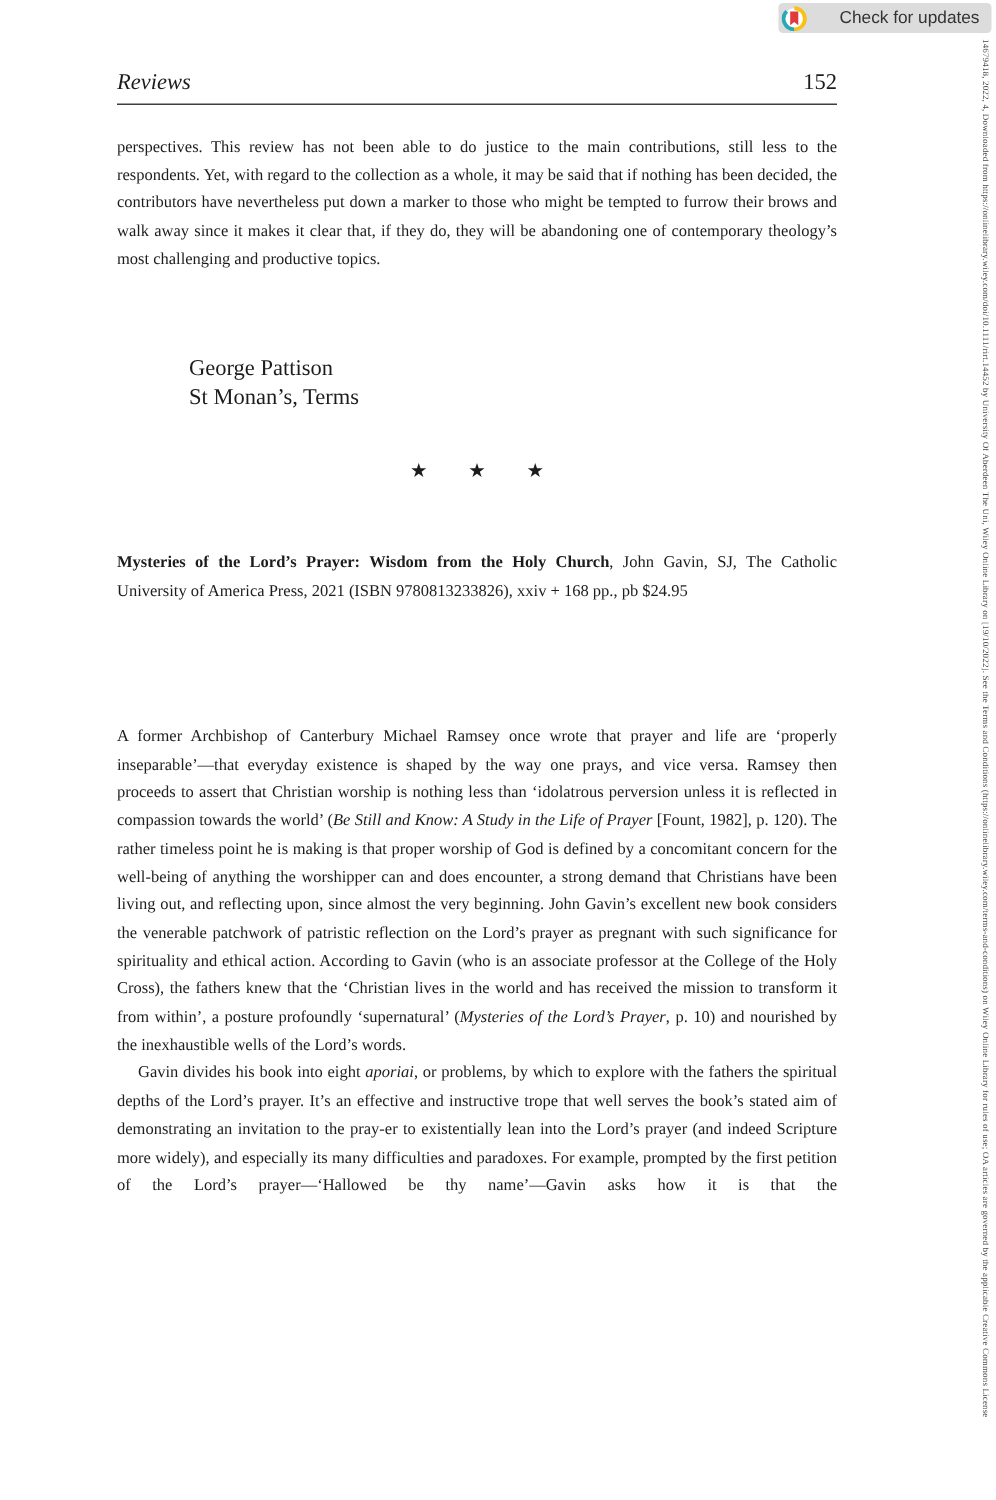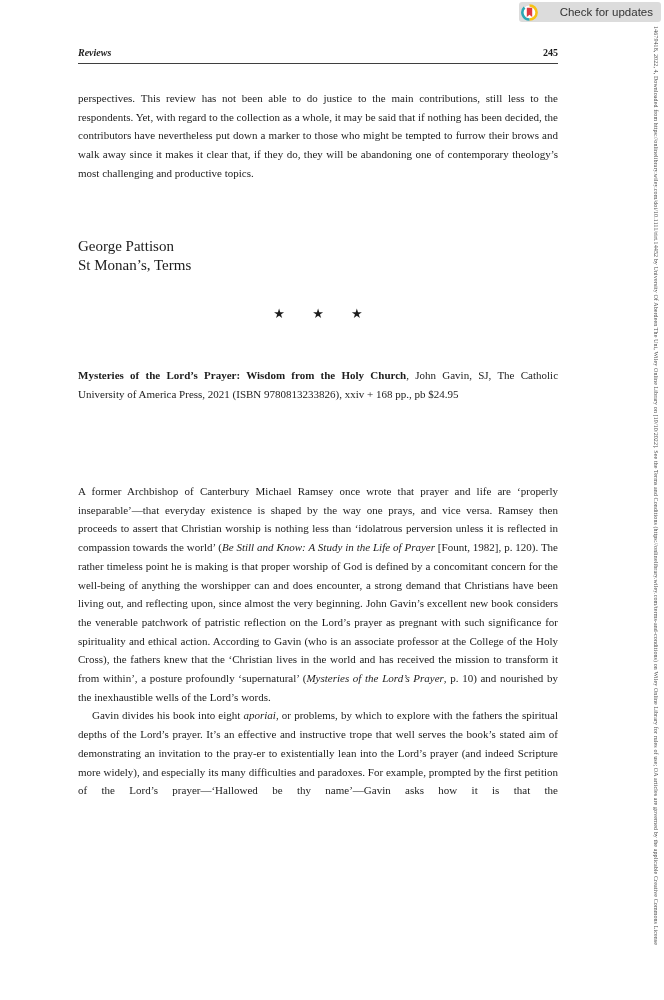--- a/index.html
+++ b/index.html
@@ -27,35 +27,34 @@
     border: none;
   }
   .update-badge svg { display: block; }
 
   
   .running-header {
     position: absolute; top: 47px; left: 78px; width: 480px;
     display: flex; justify-content: space-between; align-items: center;
     border-bottom: 1.3px solid var(--rule, #3f3f3f);
     padding-bottom: 5px;
-    font-size: 10px;
-    font-weight: bold;
+    font-size: 15px;
   }
   .running-header .journal { font-style: italic; }
 
   
   .col { position: absolute; left: 78px; width: 480px; }
   p.body {
     margin: 0;
     font-size: 11px; line-height: 18.7px;
     text-align: justify;
   }
   .prev-paragraph { top: 89px; }
   .signature { top: 237px; font-size: 15px; line-height: 18.7px; }
-  .signature div { display: block; }
+  .signature div { display: block; margin-left: 48px; }
 
   .divider { top: 306px; text-align: center; font-size: 13px; letter-spacing: 0; }
   .divider span { display: inline-block; margin: 0 12px; }
 
   .citation { top: 366px; }
   .citation b { font-weight: bold; }
 
   .review-body { top: 482px; }
   .review-body p.cont { text-indent: 14px; text-align-last: justify; }
 
@@ -89,21 +88,21 @@
       <path d="M12 2 A10 10 0 0 1 12 22" fill="none" stroke="#f6c216" stroke-width="3.6"></path>
       <path d="M12 22 A10 10 0 0 1 4.93 4.93" fill="none" stroke="#2ba8b5" stroke-width="3.6"></path>
       <path d="M8.2 5.2 h7.6 v13 l-3.8 -3.1 -3.8 3.1 z" fill="#e0393e"></path>
     </svg>
   </span>
   <span>Check for updates</span>
 </button>
 
 <div class="running-header">
   <span class="journal">Reviews</span>
-  <span class="pagenum">245</span>
+  <span class="pagenum">152</span>
 </div>
 
 <p class="body col prev-paragraph">perspectives. This review has not been able to do justice to the main contributions, still less to the respondents. Yet, with regard to the collection as a whole, it may be said that if nothing has been decided, the contributors have nevertheless put down a marker to those who might be tempted to furrow their brows and walk away since it makes it clear that, if they do, they will be abandoning one of contemporary theology’s most challenging and productive topics.</p>
 
 <div class="col signature">
   <div>George Pattison</div>
   <div>St Monan’s, Terms</div>
 </div>
 
 <div class="col divider">

